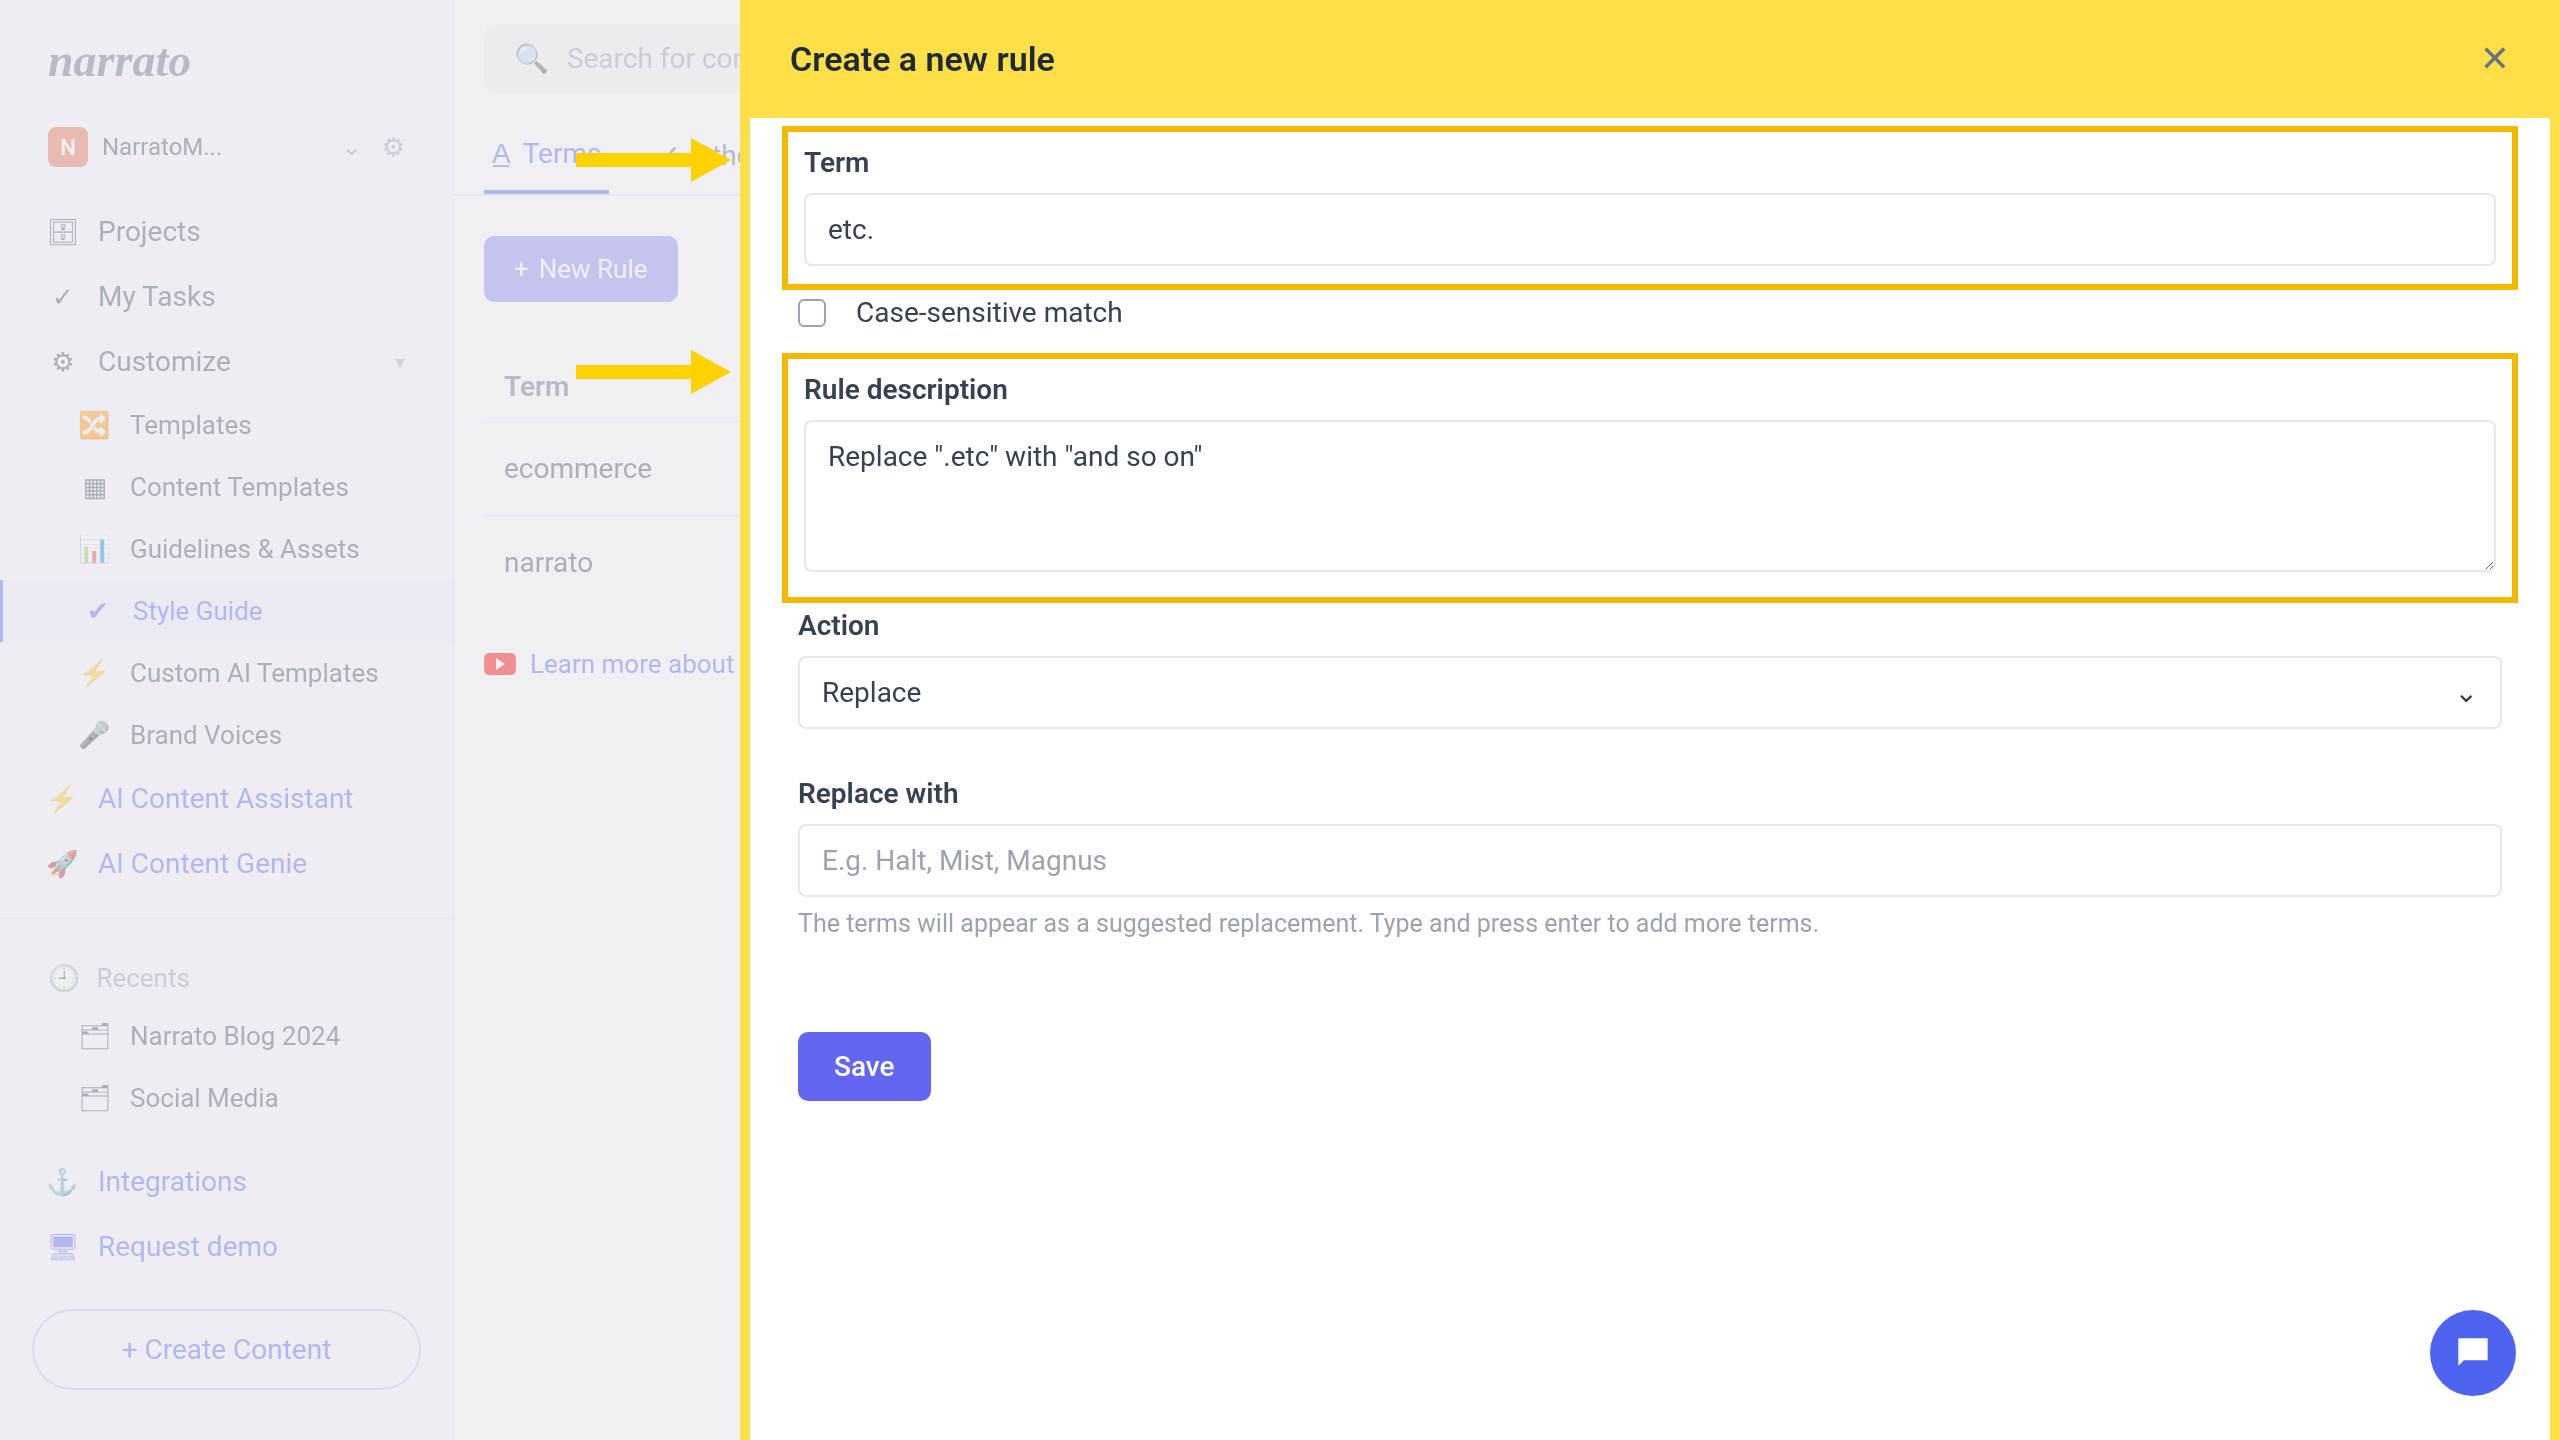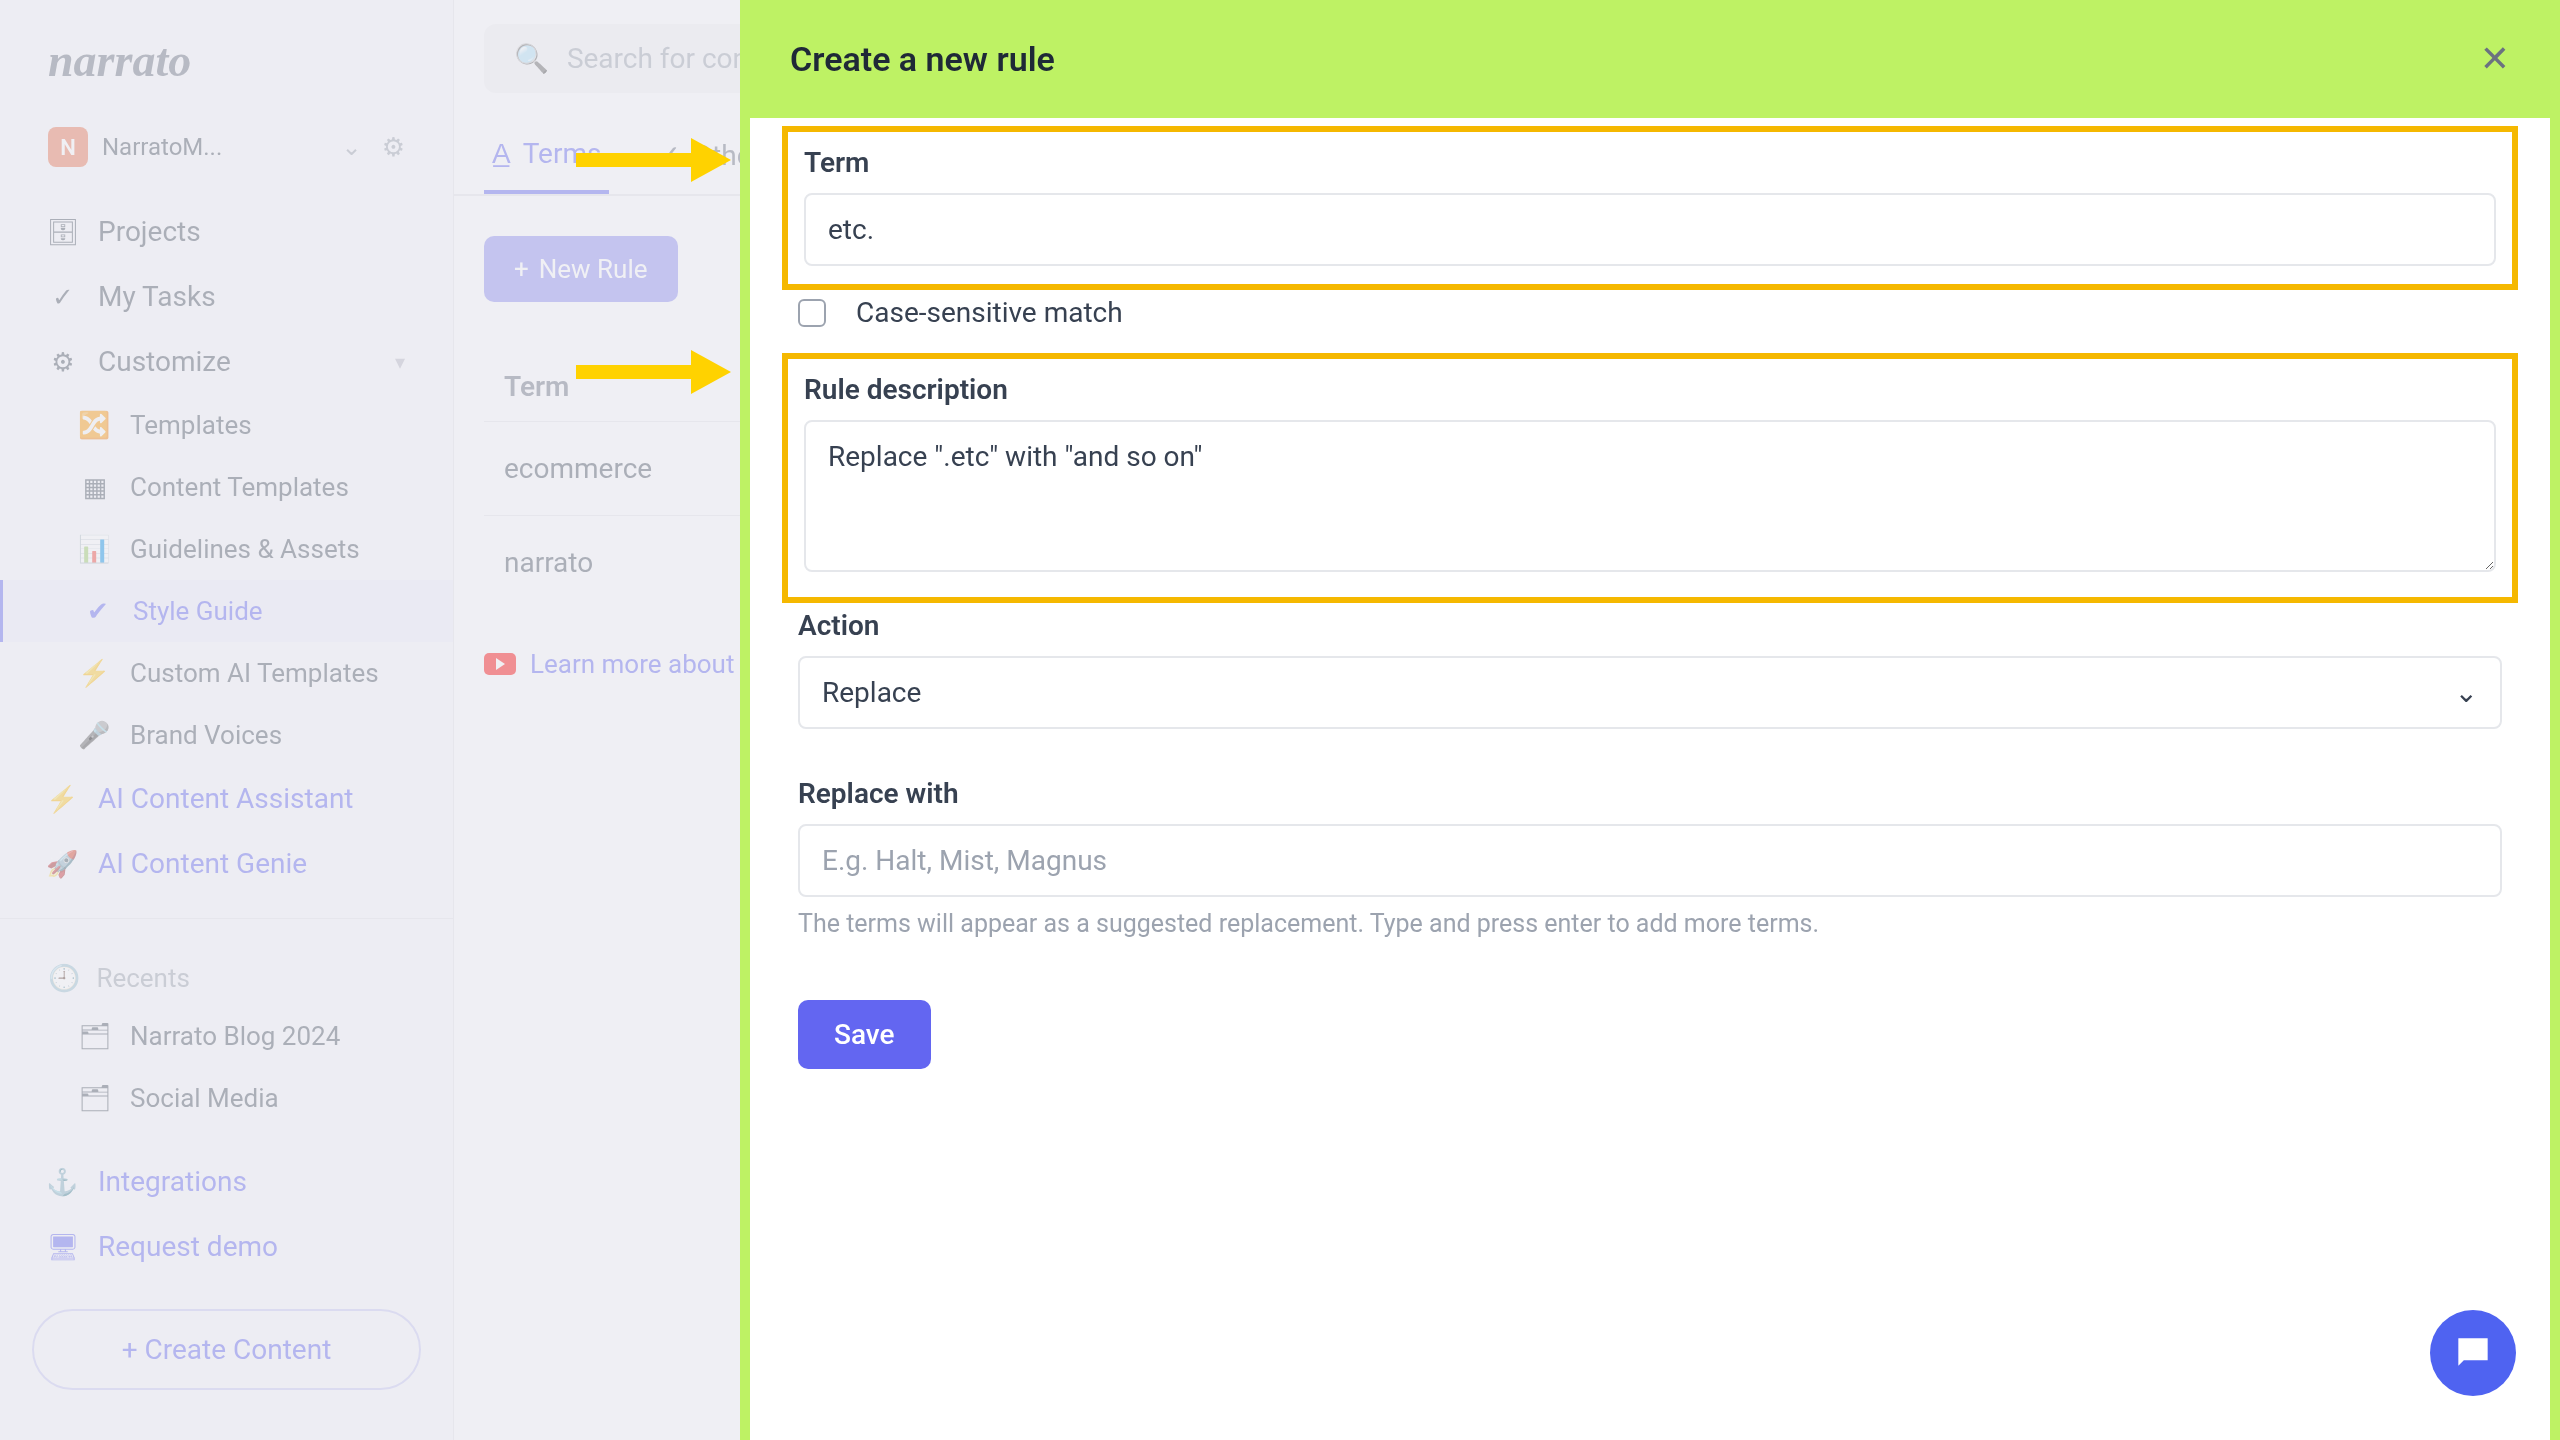--- a/index.html
+++ b/index.html
@@ -137,21 +137,21 @@
 .overlay {
   position: absolute;
   left: 0; top: 0; width: 100%; height: 100%;
   background: rgba(230,231,238,0.62);
 }
 
 
 .modal {
   position: absolute;
   left: 740px; top: 0; right: 0; bottom: 0;
-  background: #bef264;
+  background: #fde047;
   display: flex;
   flex-direction: column;
 }
 .modal-header {
   padding: 38px 50px;
   display: flex;
   align-items: center;
   justify-content: space-between;
 }
 .modal-title { font-size: 34px; font-weight: 600; color: #1f2937; }
@@ -190,21 +190,21 @@
 }
 .helper-text { color: #9ca3af; font-size: 25px; margin-top: 12px; }
 .save-btn {
   background: #6366f1;
   color: #fff;
   border-radius: 10px;
   padding: 18px 36px;
   font-size: 28px;
   font-weight: 500;
   display: inline-block;
-  margin-top: 14px;
+  margin-top: 46px;
 }
 .plain-group { padding: 0 16px 24px; }
 
 
 .arrow {
   position: absolute;
   width: 180px; height: 44px;
 }
 .arrow .shaft { position: absolute; left: 0; top: 15px; width: 120px; height: 14px; background: #ffd200; }
 .arrow .head { position: absolute; left: 115px; top: 0; width: 0; height: 0; border-left: 40px solid #ffd200; border-top: 22px solid transparent; border-bottom: 22px solid transparent; }

